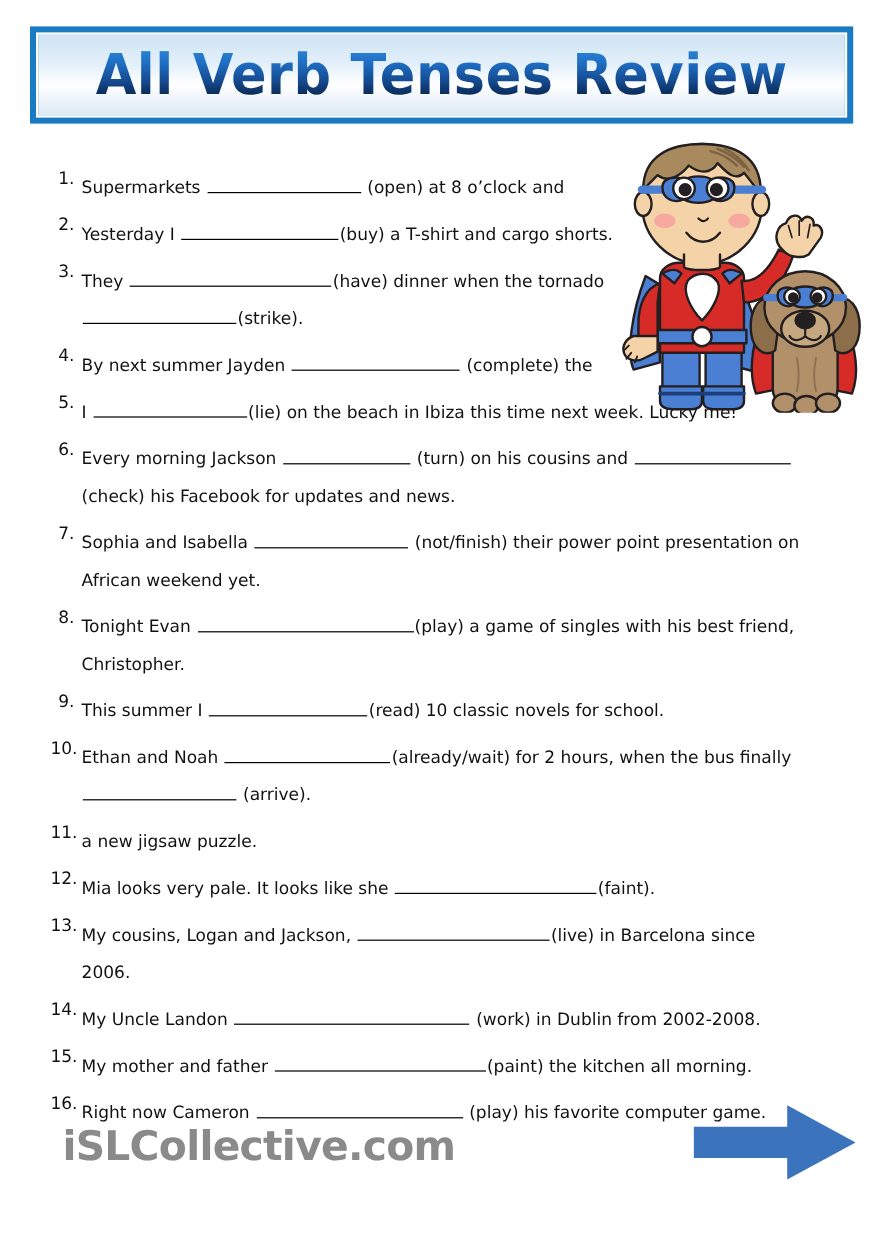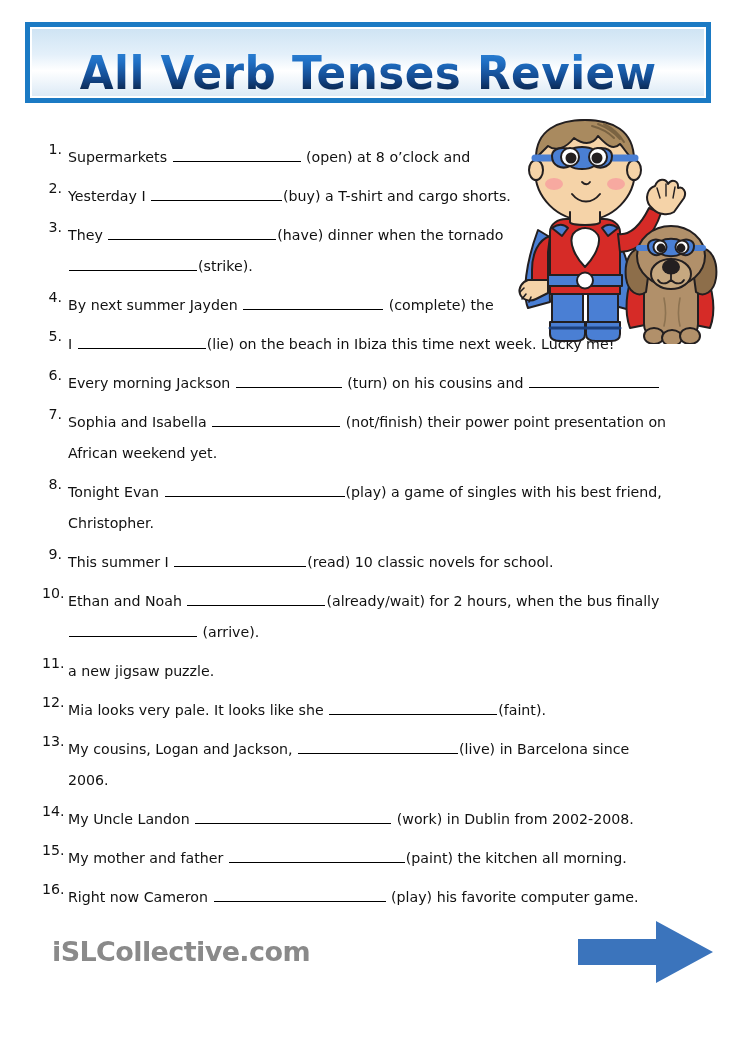--- a/index.html
+++ b/index.html
@@ -31,21 +31,21 @@
     width: 100%;
     height: 100%;
     box-sizing: border-box;
     border: 2px solid #ffffff;
     background: linear-gradient(to bottom,
         #cfe4f4 0%,
         #e4f0fa 38%,
         #ffffff 62%,
         #dceaf6 100%);
     display: flex;
-    align-items: flex-end;
+    align-items: center;
     justify-content: center;
   }
   #title-text {
     font-family: "DejaVu Sans", sans-serif;
     font-weight: bold;
     font-size: 47px;
     letter-spacing: 0.5px;
     line-height: 1;
     transform: scaleX(0.93);
     background: linear-gradient(to bottom,
@@ -115,21 +115,21 @@
     pointer-events: none;
   }
 
   
   #watermark {
     position: absolute;
     left: 52px;
     top: 936px;
     font-family: "DejaVu Sans", sans-serif;
     font-weight: bold;
-    font-size: 27px;
+    font-size: 34px;
     letter-spacing: -0.6px;
     color: #8a8a8a;
     -webkit-text-stroke: 1.2px #ffffff;
     paint-order: stroke fill;
     white-space: nowrap;
   }
 
   
   #next-arrow {
     position: absolute;
@@ -177,20 +177,21 @@
     <div class="q-row">
       <div class="q-num">5.</div>
       <div class="q-body">
         <div class="q-line"><span>I </span><span class="blank" style="width: 128px;"></span><span>(lie) on the beach in Ibiza this time next week. Lucky me!</span></div>
       </div>
     </div>
     <div class="q-row">
       <div class="q-num">6.</div>
       <div class="q-body">
         <div class="q-line"><span>Every morning Jackson </span><span class="blank" style="width: 106px;"></span><span> (turn) on his cousins and </span><span class="blank" style="width: 130px;"></span></div>
+        <div class="q-line"><span>(check) his Facebook for updates and news.</span></div>
       </div>
     </div>
     <div class="q-row">
       <div class="q-num">7.</div>
       <div class="q-body">
         <div class="q-line"><span>Sophia and Isabella </span><span class="blank" style="width: 128px;"></span><span> (not/finish) their power point presentation on</span></div>
         <div class="q-line"><span>African weekend yet.</span></div>
       </div>
     </div>
     <div class="q-row">

